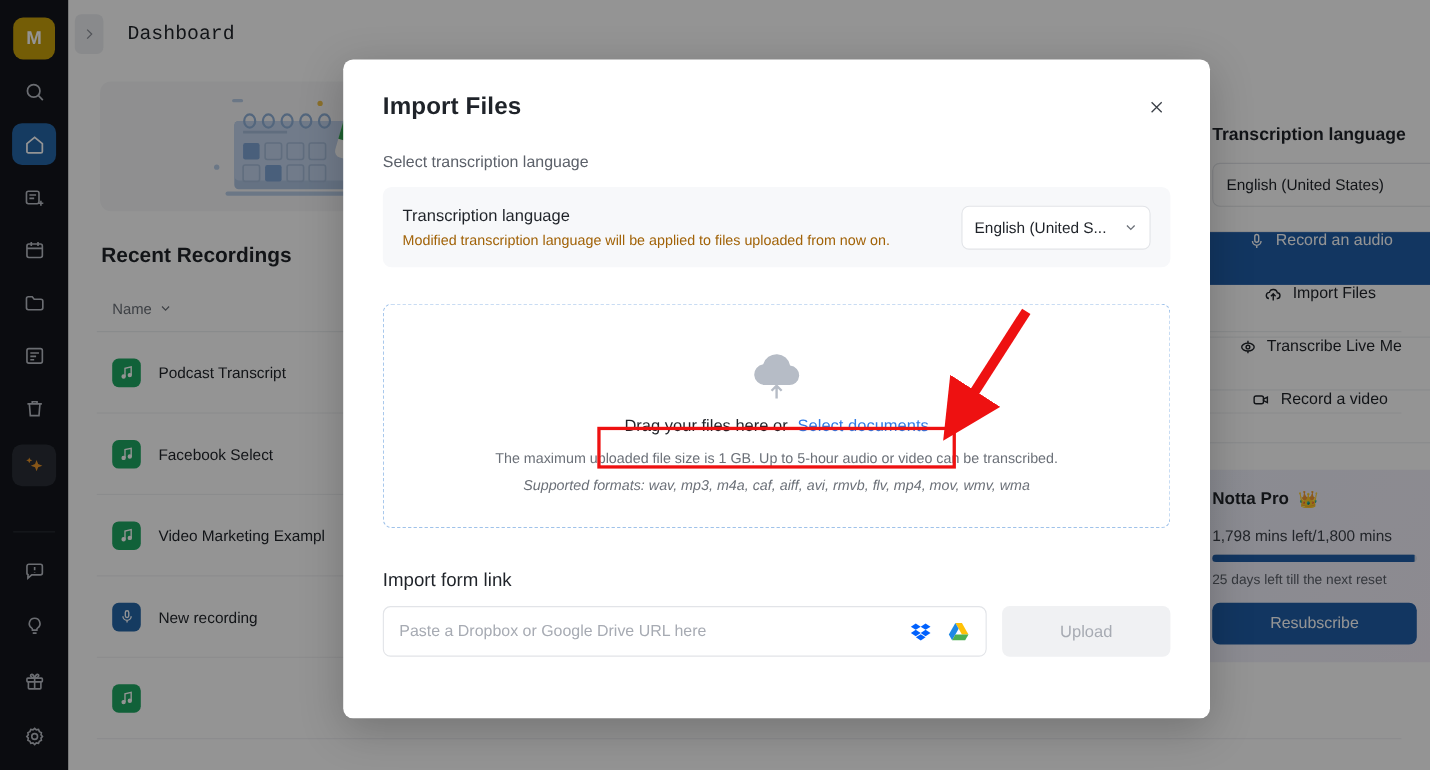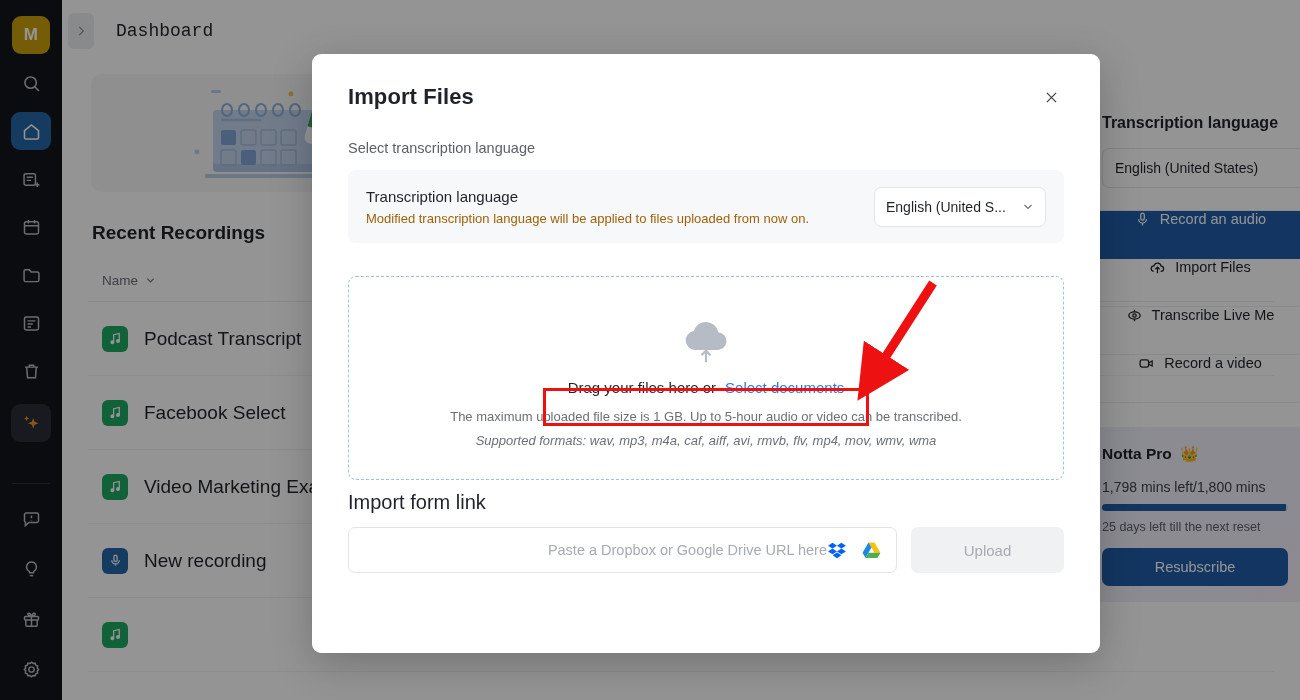--- a/index.html
+++ b/index.html
@@ -66,21 +66,21 @@
   }
   .thead svg { width: 11px; height: 11px; margin-left: 7px; }
   .trow {
     height: 74px; display: flex; align-items: center; padding-left: 14px;
     border-bottom: 1px solid #f0f1f3;
   }
   .file-icon { width: 26px; height: 26px; border-radius: 6px; display: flex; align-items: center; justify-content: center; flex: 0 0 auto; }
   .file-icon svg { width: 15px; height: 15px; }
   .file-icon.audio { background: #1ea762; color: #fff; }
   .file-icon.mic { background: #2566a8; color: #fff; }
-  .fname { margin-left: 16px; font-size: 19px; color: #1f2329; white-space: nowrap; }
+  .fname { margin-left: 16px; font-size: 14px; color: #1f2329; white-space: nowrap; }
 
   
   .rpanel { position: absolute; right: 0; top: 62px; width: 214px; padding: 0 0 0 0; }
   .rp-title { font-size: 16px; font-weight: 700; color: #1f2329; margin: 52px 0 0 16px; white-space: nowrap; }
   .lang-select {
     margin: 16px 0 0 16px; height: 40px; width: 230px;
     border: 1px solid #e2e4e8; border-radius: 7px; background: #fff;
     display: flex; align-items: center; padding: 0 12px;
     font-size: 14px; color: #1f2329;
   }
@@ -147,25 +147,25 @@
   .cloud { color: #b6bcc6; }
   .cloud svg { width: 48px; height: 42px; display: block; }
   .dz-main {
     margin-top: 15px; font-size: 15px; color: #1f2329;
     display: flex; align-items: center; gap: 9px;
   }
   .dz-link { color: #2f7ae5; }
   .dz-note { margin-top: 13px; font-size: 13px; color: #6b7078; }
   .dz-note2 { margin-top: 9px; font-size: 13px; color: #6b7078; font-style: italic; }
 
-  .imp-label { margin-top: 11px; font-size: 20px; color: #1f2329; }
+  .imp-label { margin-top: 38px; font-size: 17px; color: #1f2329; }
   .imp-row { margin-top: 13px; display: flex; align-items: center; gap: 14px; }
   .imp-input {
     flex: 1 1 auto; height: 46px; border: 1px solid #e2e4e8; border-radius: 7px;
-    display: flex; align-items: center; padding: 0 14px; text-align: right;
+    display: flex; align-items: center; padding: 0 14px;
   }
   .imp-input .ph { flex: 1 1 auto; font-size: 14.5px; color: #a7abb3; }
   .svc { display: flex; align-items: center; gap: 13px; }
   .svc svg { width: 21px; height: 21px; display: block; }
   .upload-btn {
     width: 153px; height: 46px; background: #f0f1f3; color: #a7abb3;
     border-radius: 7px; display: flex; align-items: center; justify-content: center;
     font-size: 15px;
   }
 

